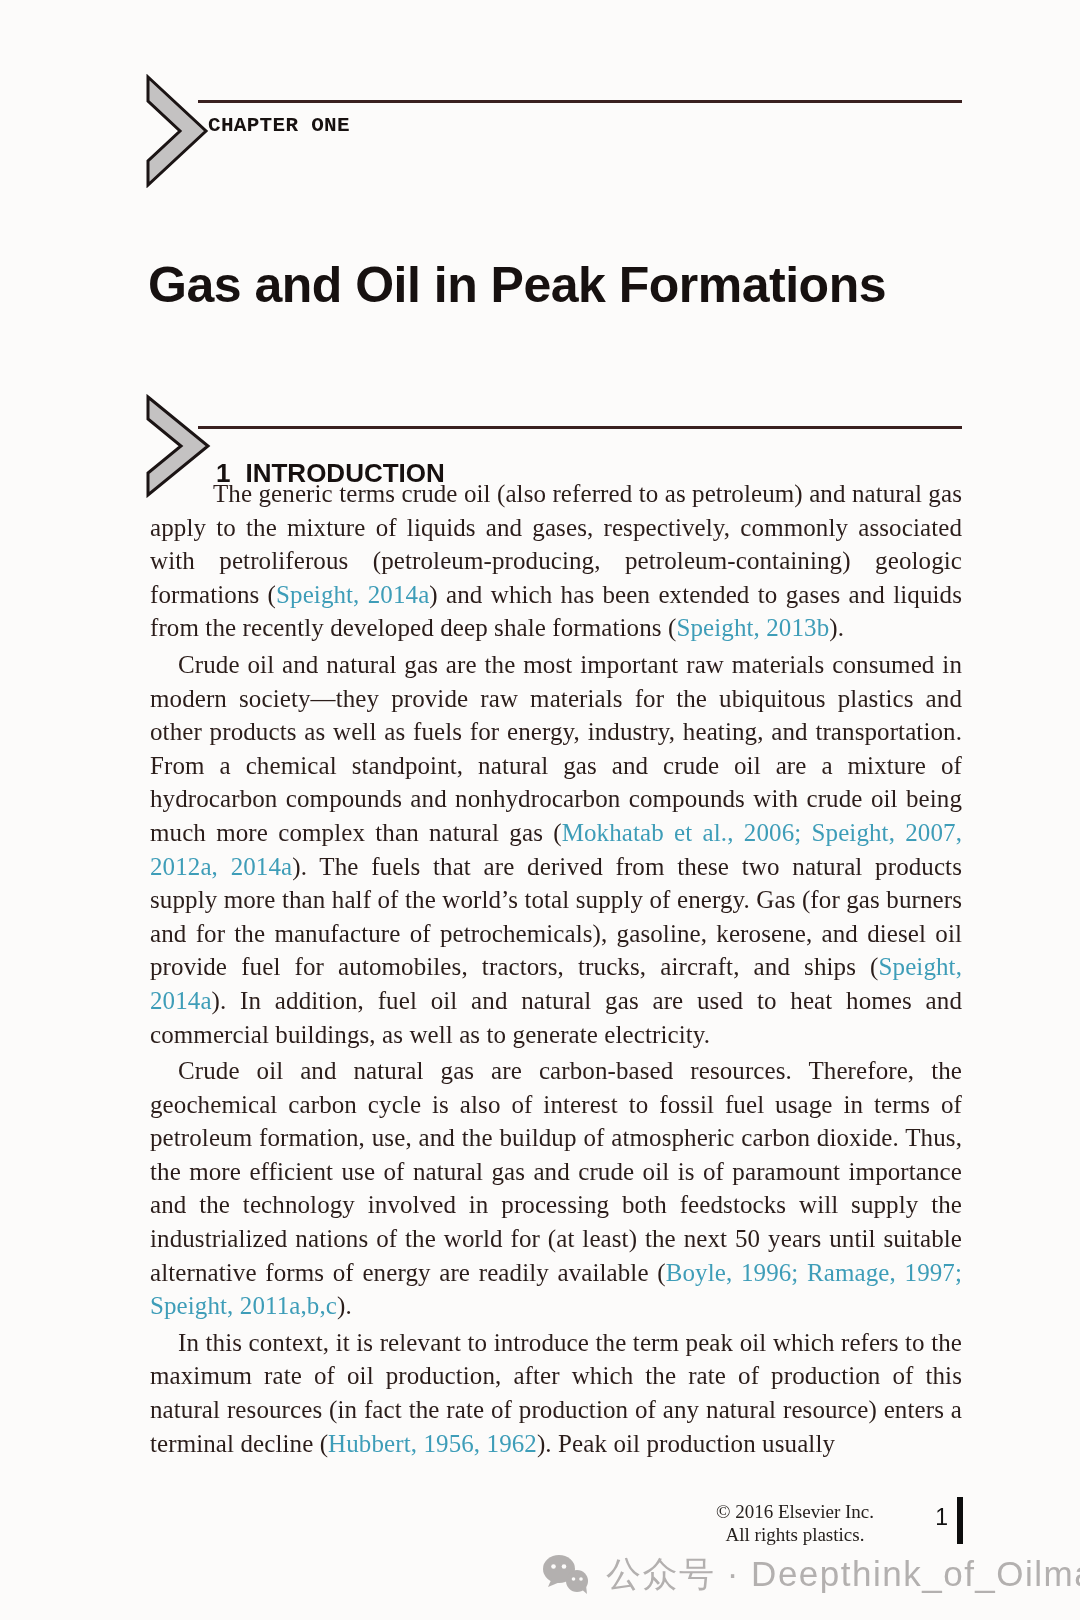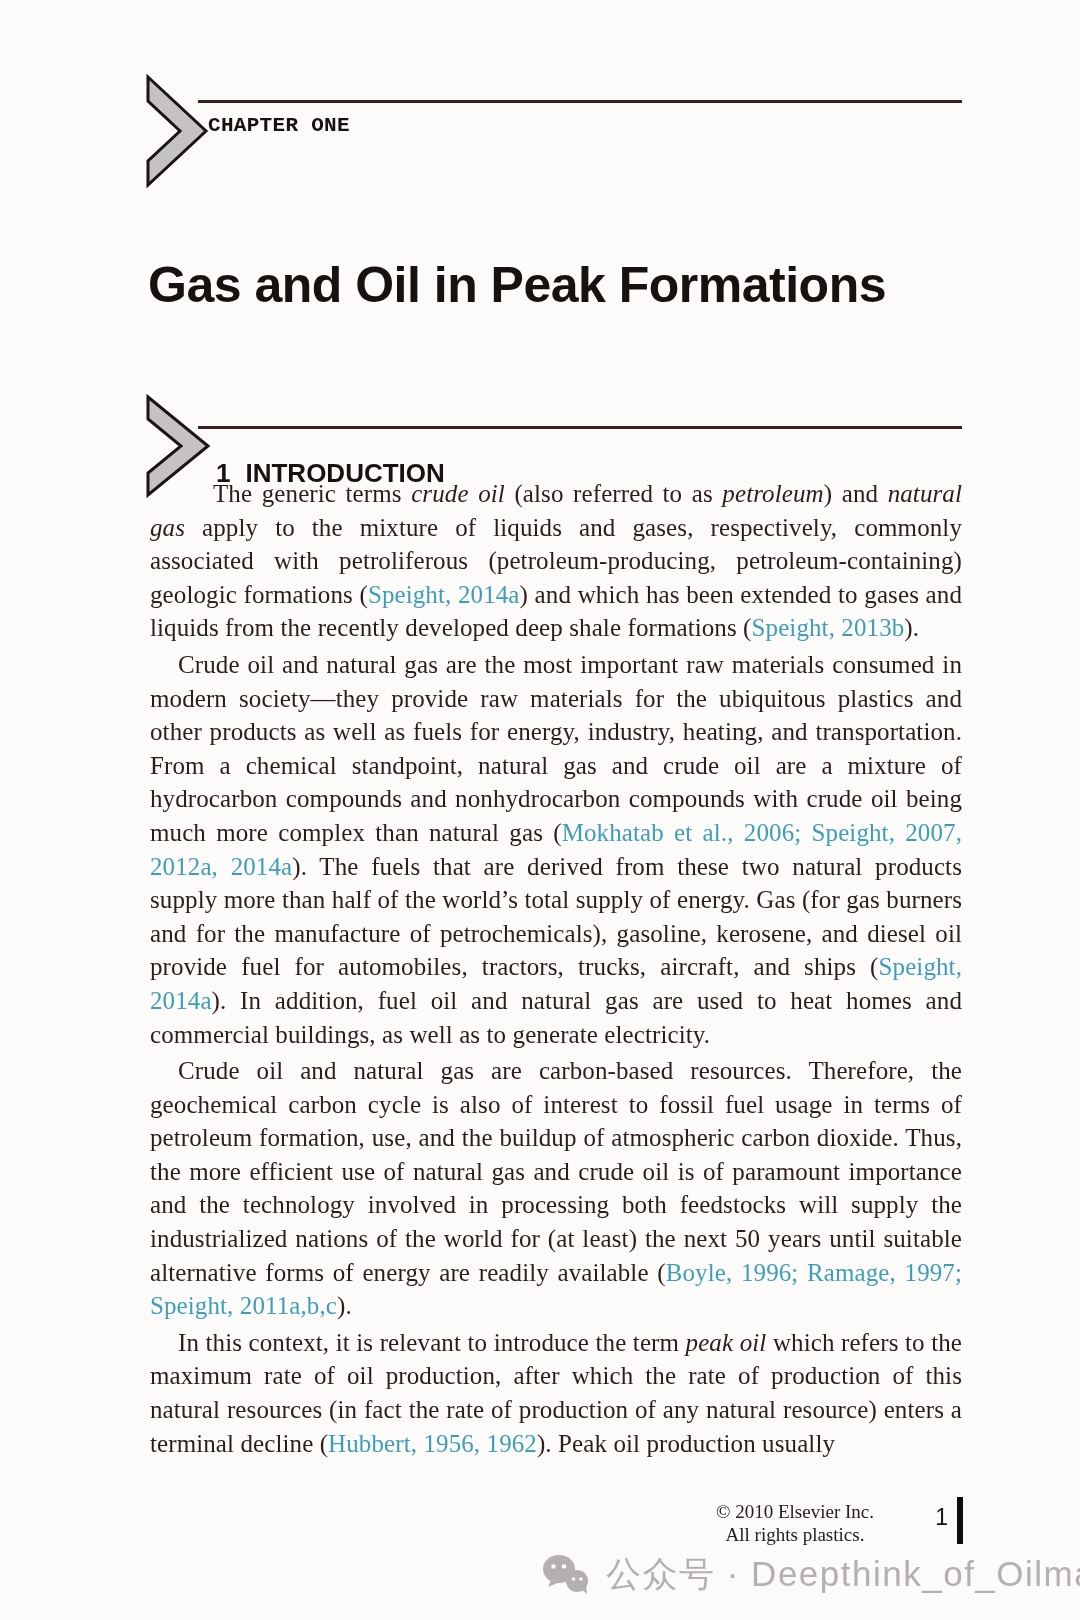--- a/index.html
+++ b/index.html
@@ -65,21 +65,21 @@
     left: 150px; top: 477px;
     width: 812px;
     font-size: 25px;
     line-height: 33.6px;
     text-align: justify;
     color: var(--text);
     letter-spacing: 0.1px;
   }
   .body-text p.para { margin: 0 0 3px 0; text-indent: 28px; }
   .body-text p.para:first-child { text-indent: 63px; }
-  .body-text .italic { font-style: italic; }
+  .body-text .italic { }
   .body-text .link { color: var(--link); cursor: pointer; }
   .copyright {
     position: absolute;
     left: 650px; top: 1500px;
     width: 290px;
     text-align: center;
     font-size: 19px;
     line-height: 23px;
     color: #26211e;
   }
@@ -135,21 +135,21 @@
   </h2>
 
   <main class="body-text">
       <p class="para"><span>The generic terms </span><span class="italic">crude oil</span><span> (also referred to as </span><span class="italic">petroleum</span><span>) and </span><span class="italic">natural gas</span><span> apply to the mixture of liquids and gases, respectively, commonly associated with petroliferous (petroleum-producing, petroleum-containing) geologic formations (</span><span class="link">Speight, 2014a</span><span>) and which has been extended to gases and liquids from the recently developed deep shale formations (</span><span class="link">Speight, 2013b</span><span>).</span></p>
       <p class="para"><span>Crude oil and natural gas are the most important raw materials consumed in modern society—they provide raw materials for the ubiquitous plastics and other products as well as fuels for energy, industry, heating, and transportation. From a chemical standpoint, natural gas and crude oil are a mixture of hydrocarbon compounds and nonhydrocarbon compounds with crude oil being much more complex than natural gas (</span><span class="link">Mokhatab et al., 2006; Speight, 2007, 2012a, 2014a</span><span>). The fuels that are derived from these two natural products supply more than half of the world’s total supply of energy. Gas (for gas burners and for the manufacture of petrochemicals), gasoline, kerosene, and diesel oil provide fuel for automobiles, tractors, trucks, aircraft, and ships (</span><span class="link">Speight, 2014a</span><span>). In addition, fuel oil and natural gas are used to heat homes and commercial buildings, as well as to generate electricity.</span></p>
       <p class="para"><span>Crude oil and natural gas are carbon-based resources. Therefore, the geochemical carbon cycle is also of interest to fossil fuel usage in terms of petroleum formation, use, and the buildup of atmospheric carbon dioxide. Thus, the more efficient use of natural gas and crude oil is of paramount importance and the technology involved in processing both feedstocks will supply the industrialized nations of the world for (at least) the next 50 years until suitable alternative forms of energy are readily available (</span><span class="link">Boyle, 1996; Ramage, 1997; Speight, 2011a,b,c</span><span>).</span></p>
       <p class="para"><span>In this context, it is relevant to introduce the term </span><span class="italic">peak oil</span><span> which refers to the maximum rate of oil production, after which the rate of production of this natural resources (in fact the rate of production of any natural resource) enters a terminal decline (</span><span class="link">Hubbert, 1956, 1962</span><span>). Peak oil production usually</span></p>
     </main>
 
   <div class="copyright">
-    <div>© 2010 Elsevier Inc.</div>
+    <div>© 2016 Elsevier Inc.</div>
     <div>All rights plastics.</div>
   </div>
   <div class="pageno">1</div>
   <div class="page-bar"></div>
 
   <div class="watermark">
     <svg width="52" height="44" viewBox="0 0 52 44">
       <ellipse cx="19" cy="16" rx="16" ry="14" fill="currentColor"></ellipse>
       <polygon points="8,34 12,25 20,29" fill="currentColor"></polygon>
       <circle cx="37" cy="28" r="11" fill="currentColor"></circle>

